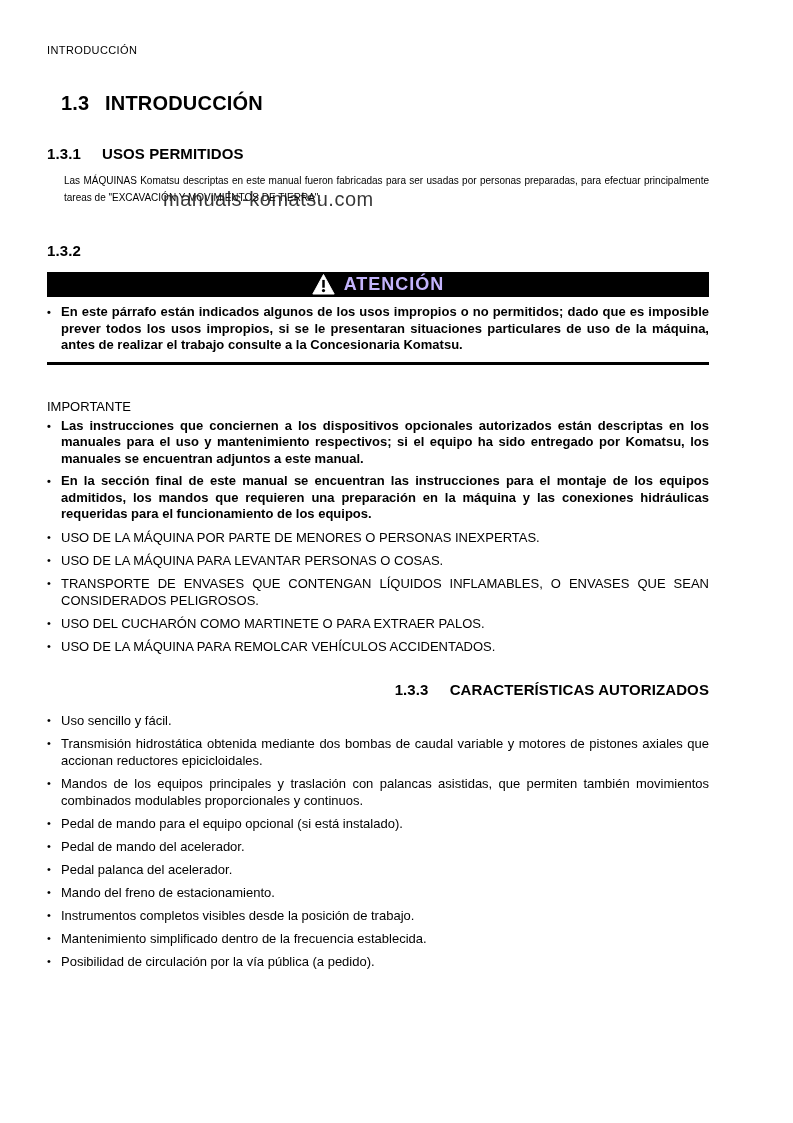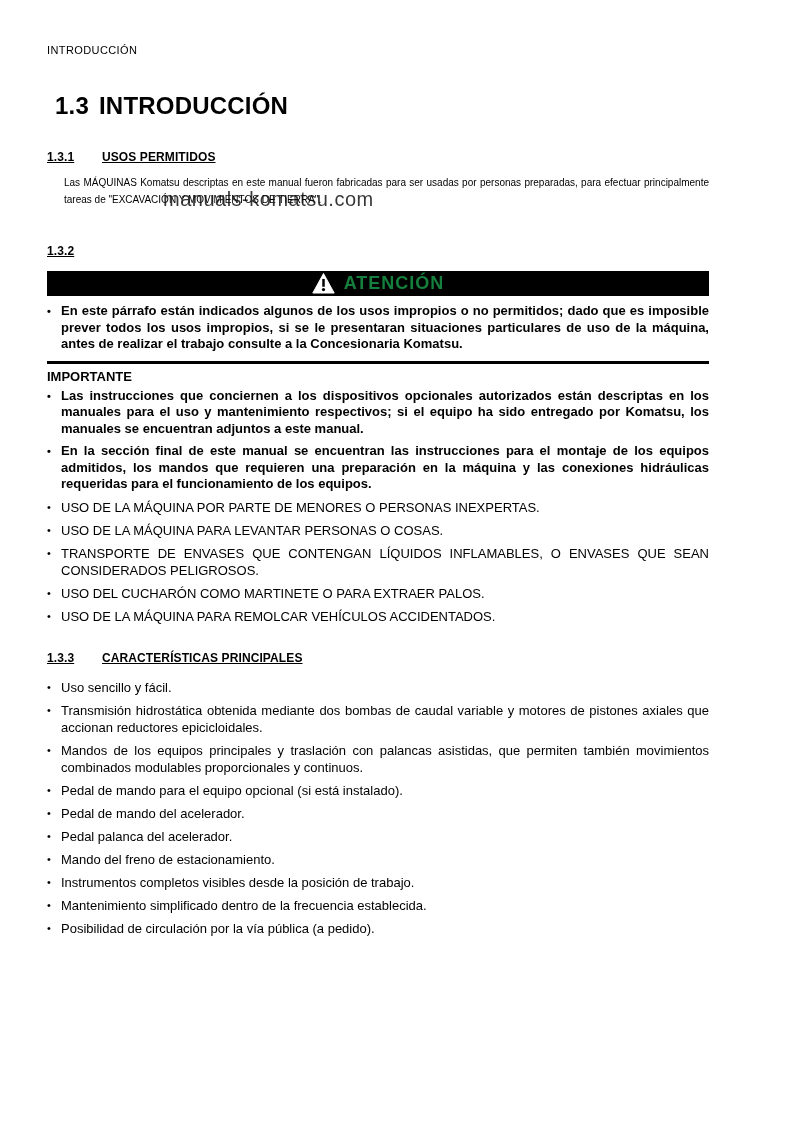--- a/index.html
+++ b/index.html
@@ -19,48 +19,47 @@
     overflow: hidden;
   }
   .running-header {
     font-size: 11px;
     letter-spacing: 0.4px;
     color: #000000;
     margin-bottom: 36px;
   }
   .h1 {
     display: flex;
-    font-size: 24px;
+    font-size: 20px;
     font-weight: bold;
     letter-spacing: 0.2px;
-    margin: 0 0 30px 8px;
+    margin: 0 0 30px 14px;
   }
   .h1 .hnum { min-width: 44px; }
   .h2 {
     display: flex;
-    font-size: 12px;
+    font-size: 15px;
     font-weight: bold;
     letter-spacing: 0.1px;
     margin: 0 0 10px 0;
-    text-decoration: underline;
   }
   .h2 .hnum { min-width: 55px; }
   .h2.sp-top { margin-top: 36px; }
-  .h2.sp-top-lg { margin-top: 26px; margin-bottom: 14px; }
+  .h2.sp-top-lg { margin-top: 26px; margin-bottom: 14px; justify-content: flex-end; }
   .body-p {
     font-size: 10px;
     line-height: 17px;
     text-align: justify;
     margin: 0 0 8px 17px;
   }
   .banner {
     margin-top: 13px;
     height: 25px;
     background: #000000;
-    color: #15803d;
+    color: #c4b5fd;
     display: flex;
     align-items: center;
     justify-content: center;
     gap: 9px;
   }
   .banner-label {
     font-size: 18px;
     font-weight: bold;
     letter-spacing: 1px;
   }
@@ -83,23 +82,23 @@
   }
   .bullet.bold { font-weight: bold; line-height: 16.5px; }
   .bullet.bold .marker { line-height: 16.5px; }
   .attention-bullet { margin-top: 7px; margin-bottom: 0; }
   .rule {
     margin-top: 8px;
     height: 3px;
     background: #000000;
   }
   .importante-head {
-    margin-top: 5px;
+    margin-top: 34px;
     font-size: 13px;
-    font-weight: bold;
+    font-weight: normal;
     margin-bottom: 4px;
   }
   .intro-p { margin-top: 2px; }
   .page-number {
     position: absolute;
     left: 47px;
     top: 1066px;
     font-size: 13px;
     font-weight: bold;
   }
@@ -183,21 +182,21 @@
     <span class="marker">•</span>
     <span class="btext">USO DEL CUCHARÓN COMO MARTINETE O PARA EXTRAER PALOS.</span>
   </div>
   <div class="bullet">
     <span class="marker">•</span>
     <span class="btext">USO DE LA MÁQUINA PARA REMOLCAR VEHÍCULOS ACCIDENTADOS.</span>
   </div>
 
   <div class="h2 sp-top-lg">
     <span class="hnum">1.3.3</span>
-    <span>CARACTERÍSTICAS PRINCIPALES</span>
+    <span>CARACTERÍSTICAS AUTORIZADOS</span>
   </div>
 
   <div class="bullet">
     <span class="marker">•</span>
     <span class="btext">Uso sencillo y fácil.</span>
   </div>
   <div class="bullet">
     <span class="marker">•</span>
     <span class="btext">Transmisión hidrostática obtenida mediante dos bombas de caudal variable y motores de pistones axiales que accionan reductores epicicloidales.</span>
   </div>

